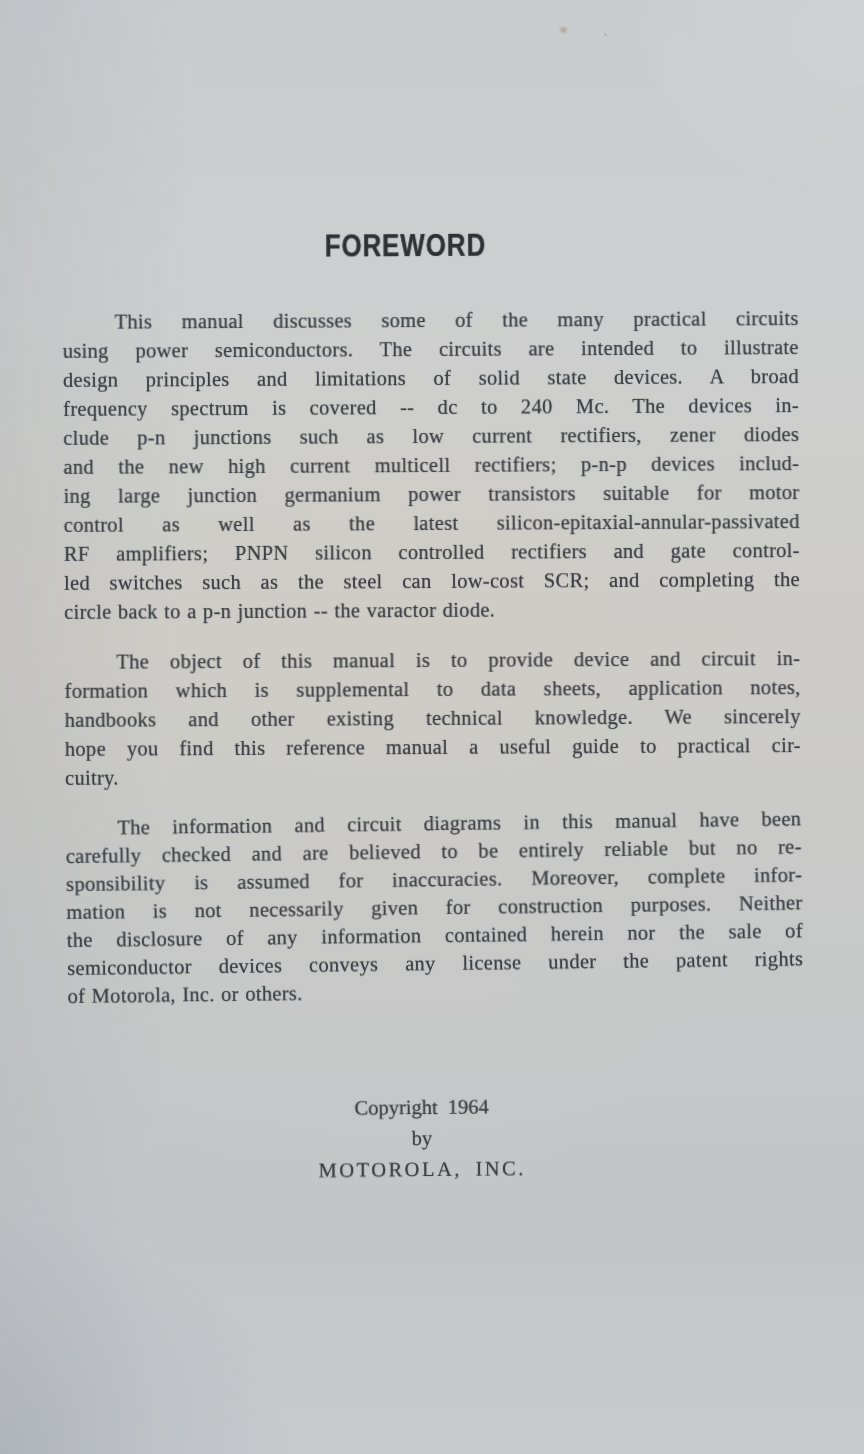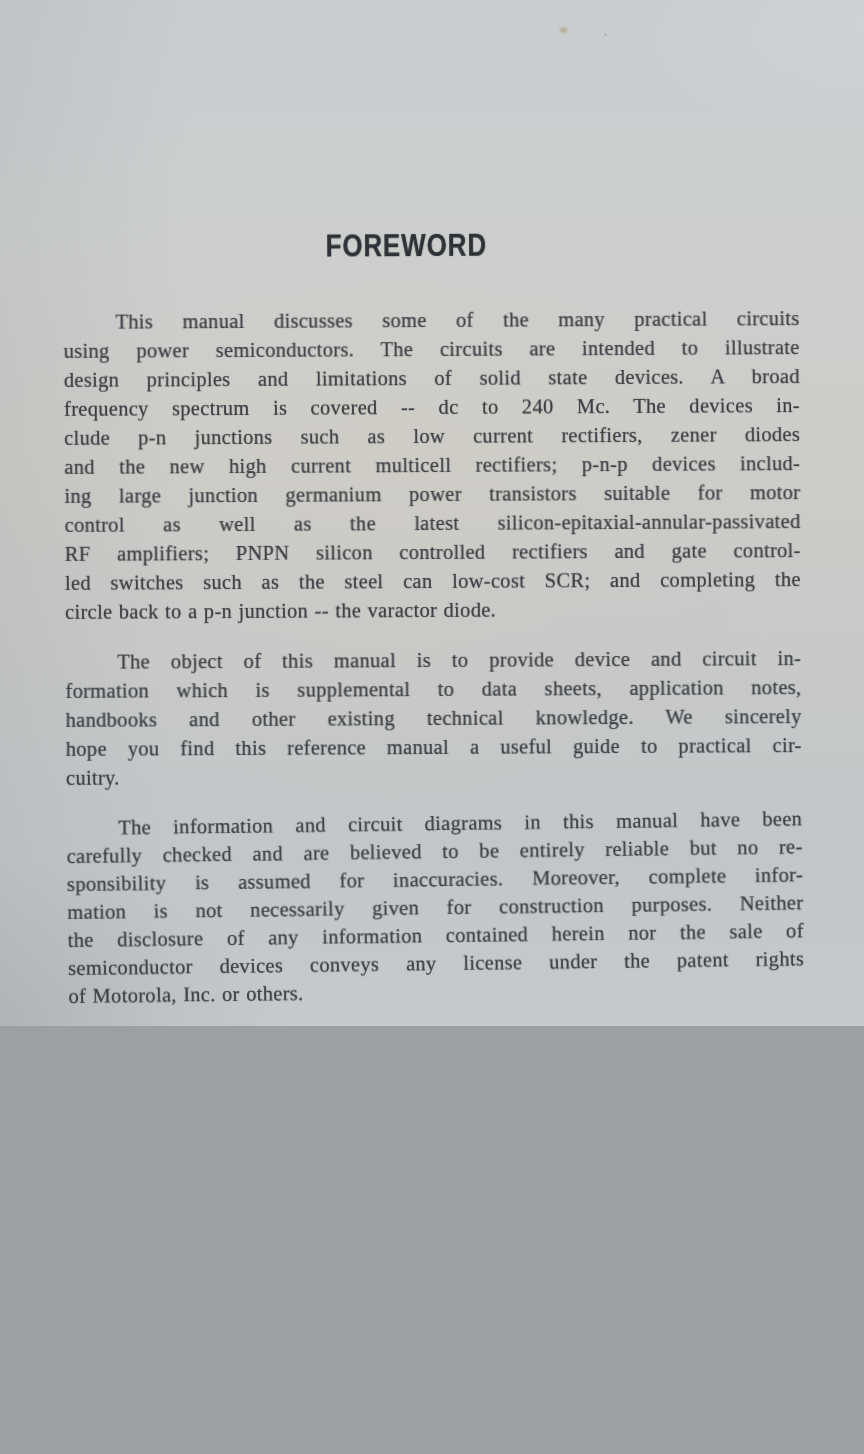--- a/index.html
+++ b/index.html
@@ -3,21 +3,21 @@
 <meta charset="utf-8">
 <style>
   html, body {
     margin: 0;
     padding: 0;
     background: #9aa0a4;
   }
   .photo {
     position: relative;
     width: 864px;
-    height: 1026px;
+    height: 1454px;
     overflow: hidden;
     background:
       radial-gradient(60% 28% at 46% 40%, rgba(214, 205, 186, 0.20), rgba(214,205,186,0) 70%),
       radial-gradient(55% 30% at 45% 62%, rgba(210, 204, 190, 0.14), rgba(210,204,190,0) 72%),
       radial-gradient(45% 22% at 0% 100%, rgba(60, 72, 84, 0.12), rgba(60,72,84,0) 75%),
       radial-gradient(40% 18% at 100% 2%, rgba(255, 255, 255, 0.10), rgba(255,255,255,0) 70%),
       linear-gradient(92deg, rgba(40, 48, 56, 0.06), rgba(40,48,56,0) 22%),
       linear-gradient(180deg, #c9cdd0 0%, #cdcfcf 22%, #cdccc8 45%, #c8c9c8 62%, #c2c6c9 84%, #c6cacd 100%);
   }
   .tilt {

